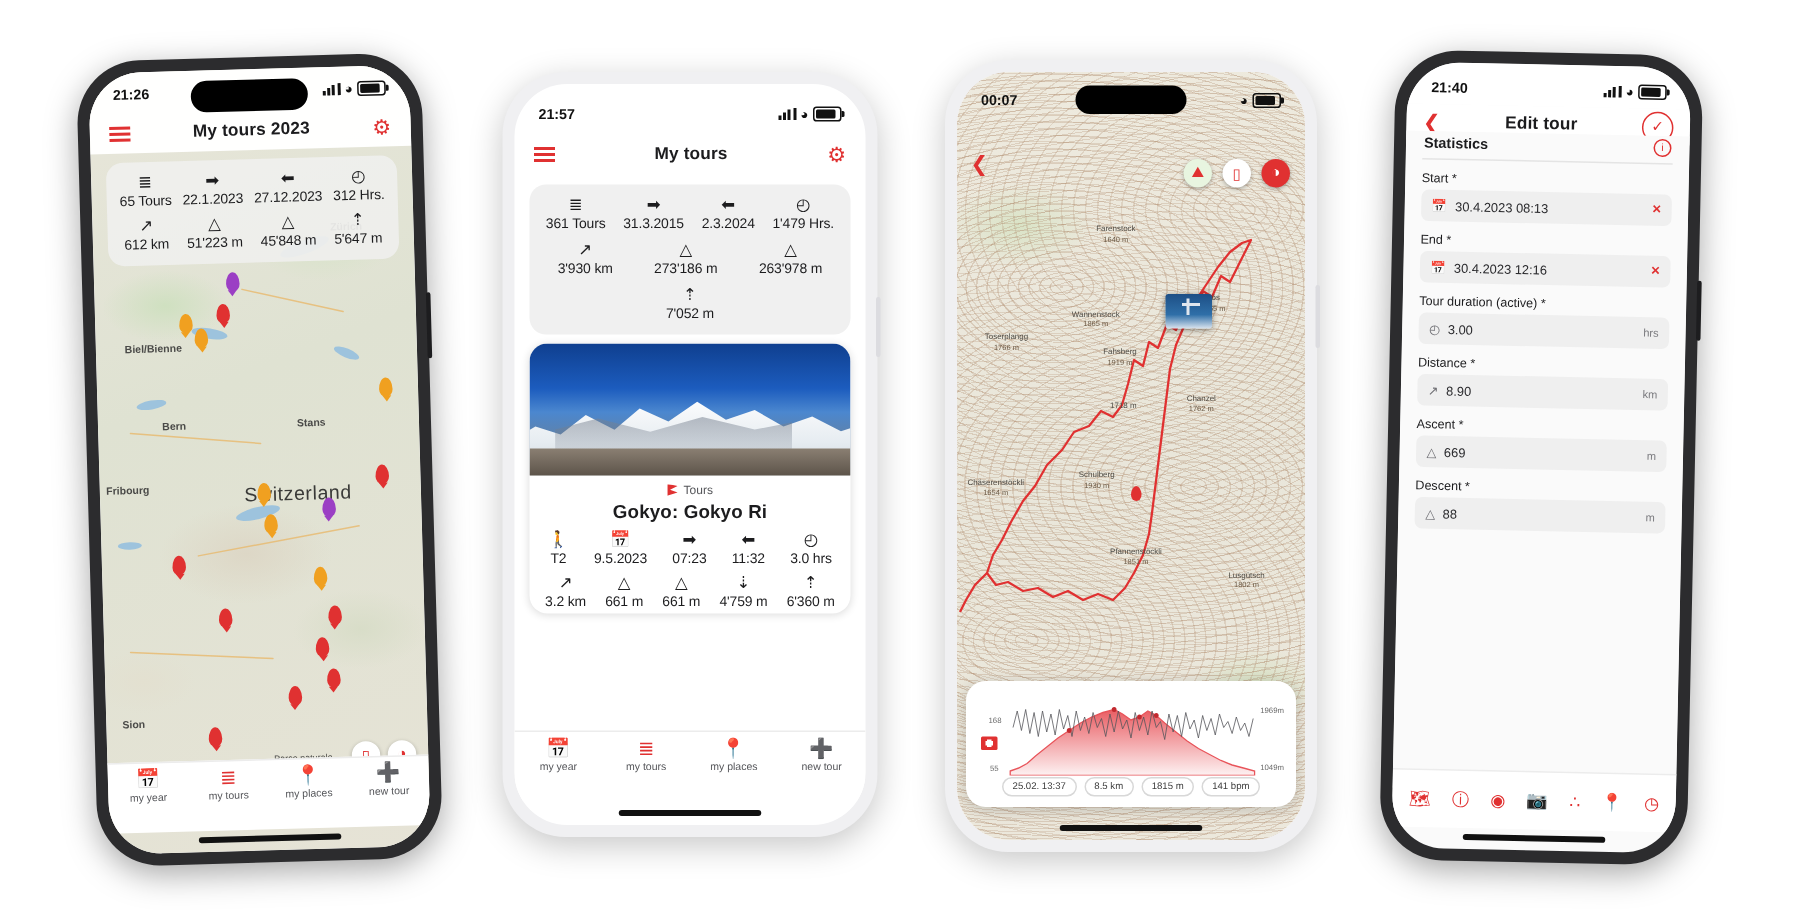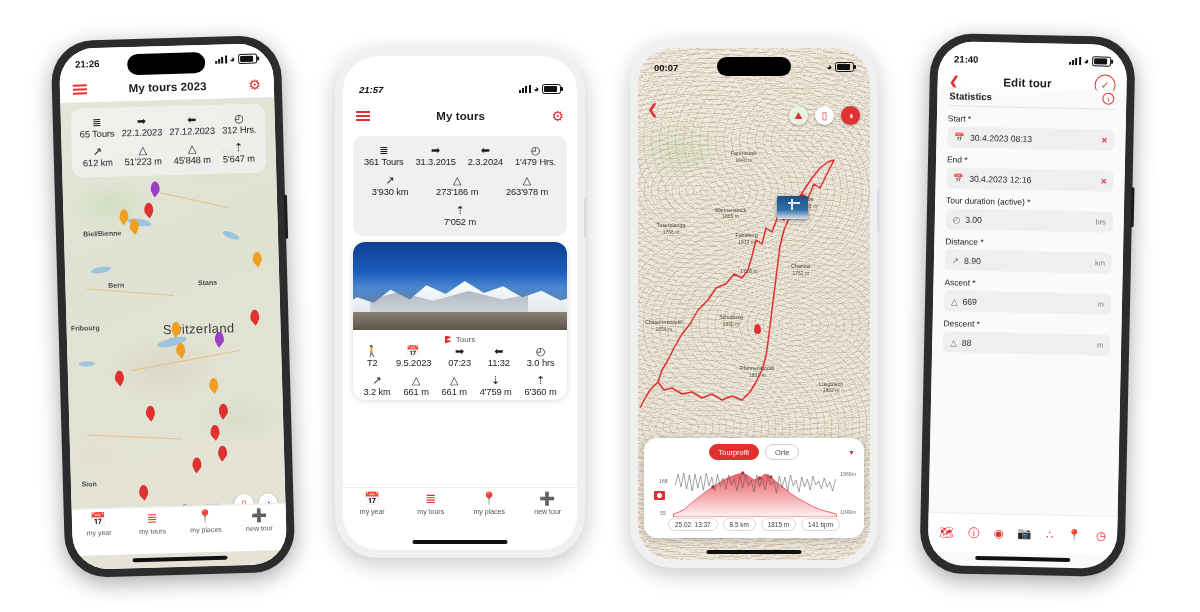--- a/index.html
+++ b/index.html
@@ -284,21 +284,21 @@
           </div>
       </div>
       <div class="homebar"></div>
     </div>
   </div>
 
   <div class="phone" style="left:335px;top:48px;width:250px;height:510px;">
     <div class="bezel light"></div>
     <div class="sidebtn light" style="right:-2px;top:150px;width:3px;height:40px;"></div>
     <div class="screen">
-      <div class="statusbar" style="padding-top:22px;font-style:italic;">
+      <div class="statusbar" style="padding-top:9px;">
         <span>21:57</span>
         <span class="right">
           <span class="bars"></span>
           <span class="wifi">◕</span>
           <span class="batt">
               <i></i>
             </span>
         </span>
       </div>
       <div class="navbar" style="height:28px;">
@@ -351,20 +351,21 @@
       <div class="tourcard">
         <div class="hero">
           <div class="snow"></div>
           <div class="shade"></div>
           <div class="rock"></div>
         </div>
         <div class="country">
           <span class="flag"></span>
           <span>Tours</span>
         </div>
+        <div class="tourtitle">Gokyo: Gokyo Ri</div>
         <div class="cardstats">
           <div class="statrow">
             <div class="stat">
                 <span class="ic">🚶</span>
                 <span class="vl">T2</span>
               </div>
             <div class="stat">
                 <span class="ic">📅</span>
                 <span class="vl">9.5.2023</span>
               </div>
@@ -469,25 +470,20 @@
         <span class="right">
           <span class="wifi">◕</span>
           <span class="batt">
               <i></i>
             </span>
         </span>
       </div>
       <div class="dyn"></div>
 
       <div class="elevcard" style="bottom:22px;">
-        <div class="chips">
-          <span class="chip on">Tourprofil</span>
-          <span class="chip">Orte</span>
-          <span class="caret">▼</span>
-        </div>
 
         <div class="plotwrap">
           <span class="axl" style="left:8px;top:13px;">168</span>
           <span class="axl" style="left:9px;bottom:1px;">55</span>
           <span class="axl" style="right:1px;top:6px;">1969m</span>
           <span class="axl" style="right:1px;bottom:2px;">1049m</span>
           <div style="position:absolute;left:3px;top:26px;width:11px;height:9px;background:#e03131;border-radius:1px;">
             <span style="position:absolute;left:4.4px;top:1.6px;width:2.2px;height:5.8px;background:#fff;"></span>
             <span style="position:absolute;left:2.6px;top:3.4px;width:5.8px;height:2.2px;background:#fff;"></span>
           </div>

